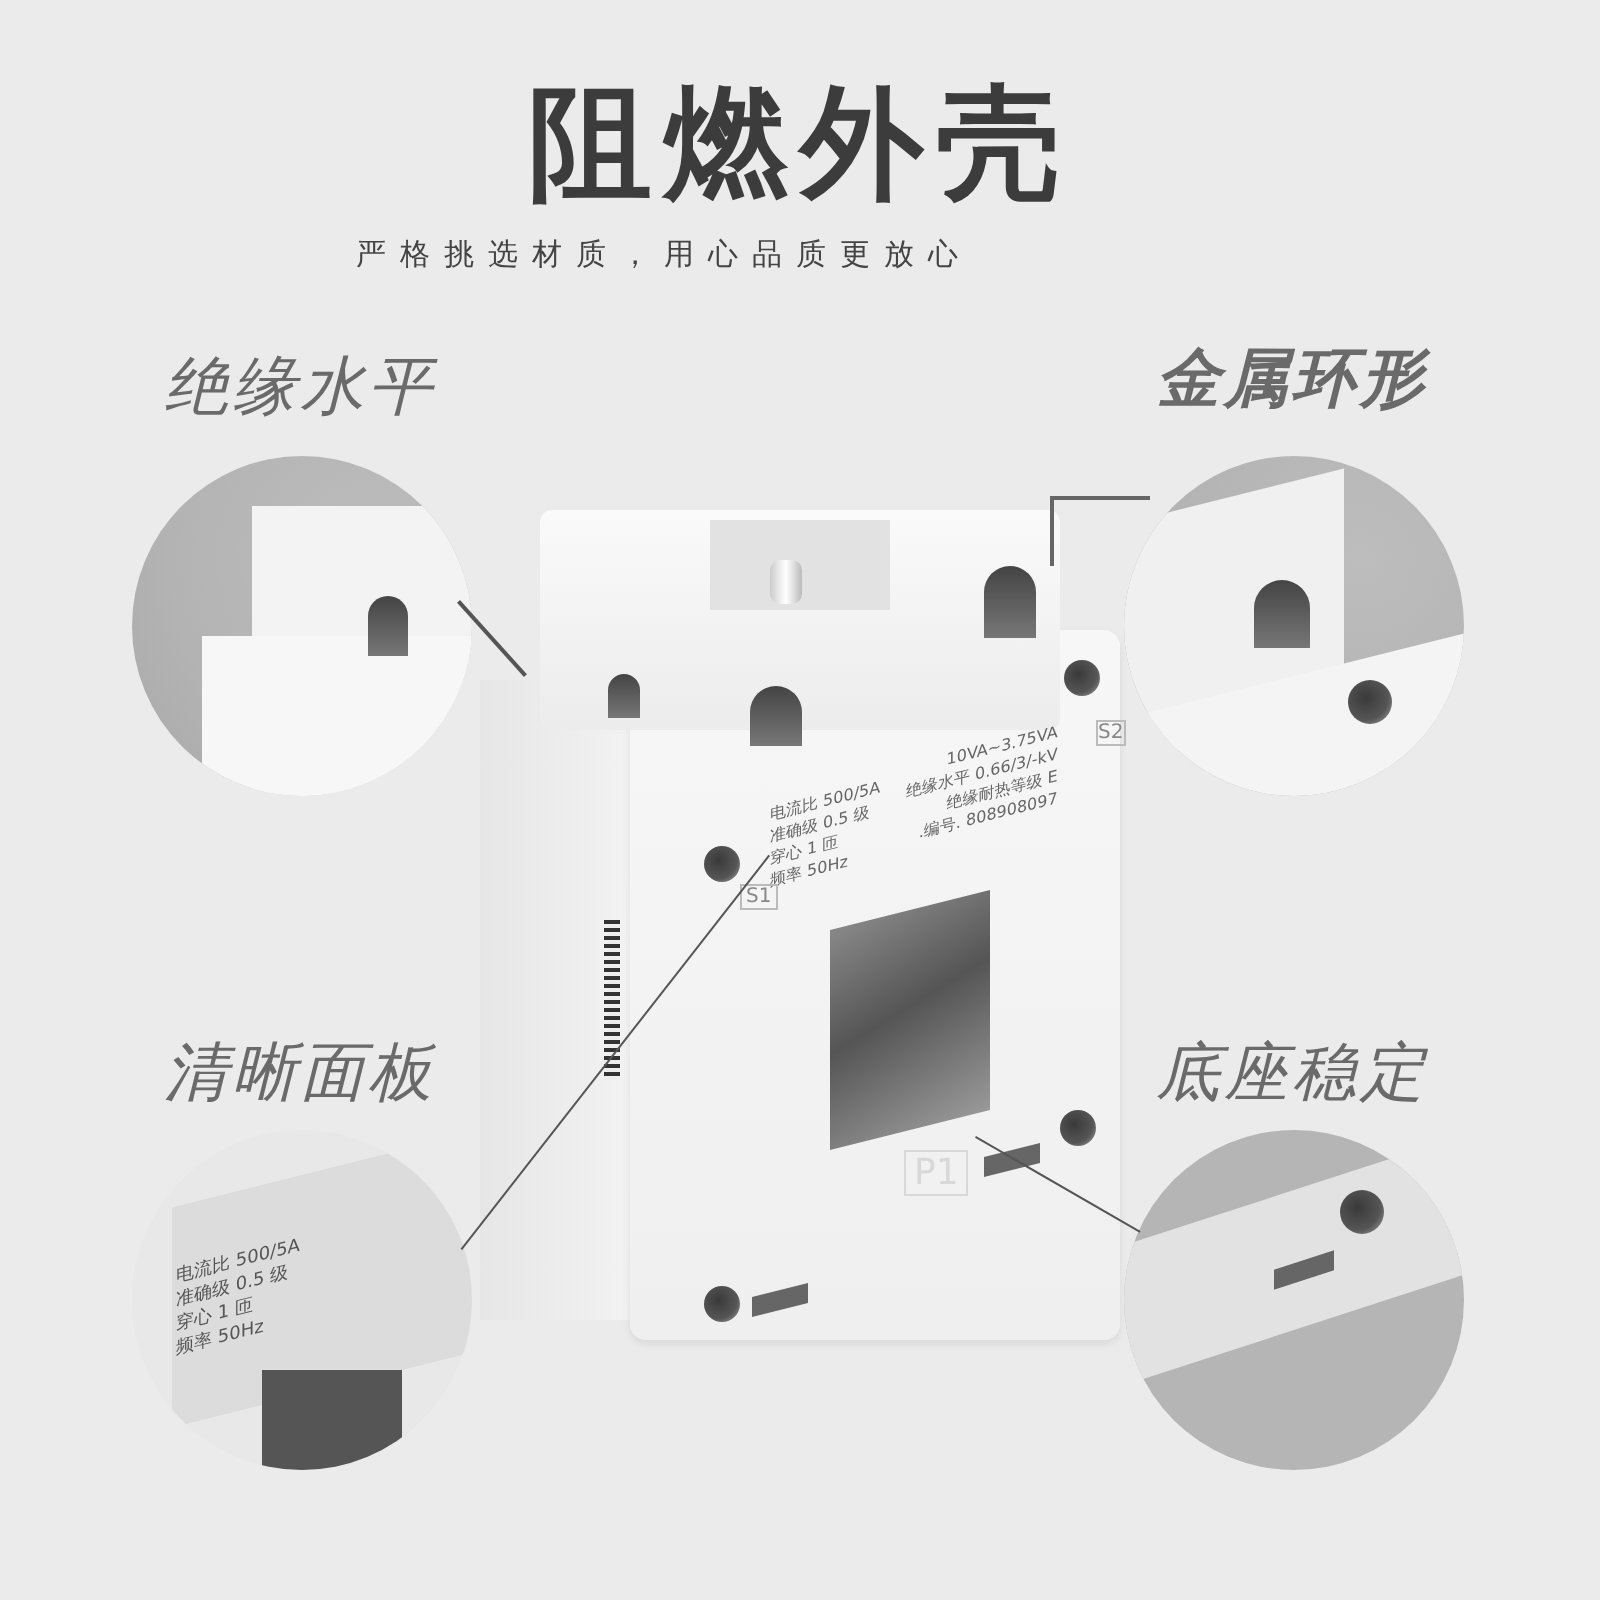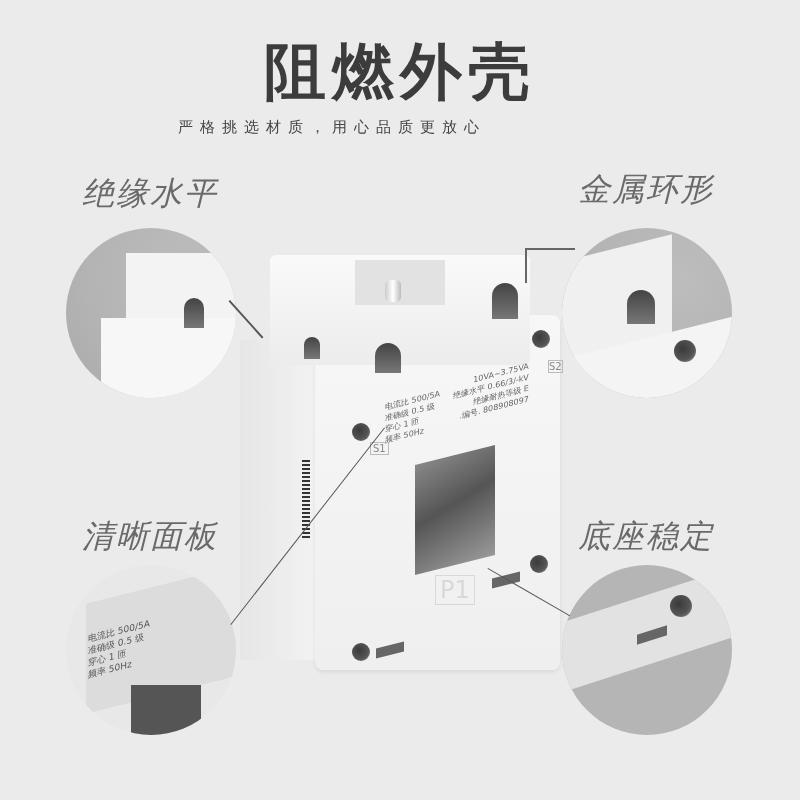--- a/index.html
+++ b/index.html
@@ -43,21 +43,21 @@
     white-space:nowrap;
   }
 </style>
 </head>
 <body>
 
 <div class="abs title">阻燃外壳</div>
 <div class="abs subtitle">严格挑选材质，用心品质更放心</div>
 
 <div class="abs feature-label" style="left:82px;top:172px;">绝缘水平</div>
-<div class="abs feature-label" style="left:578px;top:168px;">金属环形</div>
+<div class="abs feature-label" style="left:578px;top:168px;font-weight:bold;">金属环形</div>
 <div class="abs feature-label" style="left:82px;top:515px;font-style:italic;">清晰面板</div>
 <div class="abs feature-label" style="left:578px;top:515px;">底座稳定</div>
 
 <div class="abs" style="left:230px;top:220px;width:340px;height:470px;">
 
   <div class="abs" style="left:10px;top:120px;width:75px;height:320px;background:linear-gradient(90deg,#e6e6e6,#f2f2f2);"></div>
 
   <div class="abs" style="left:72px;top:240px;width:8px;height:80px;background:repeating-linear-gradient(180deg,#333 0 2px,#eee 2px 4px);"></div>
 
   <div class="abs dev-body" style="left:85px;top:95px;width:245px;height:355px;box-shadow:0 2px 4px rgba(0,0,0,0.08);"></div>
@@ -85,21 +85,21 @@
       <div>10VA~3.75VA</div>
       <div>绝缘水平 0.66/3/-kV</div>
       <div>绝缘耐热等级 E</div>
       <div>.编号. 808908097</div>
     </div>
   </div>
   <div class="abs" style="left:140px;top:222px;font-size:10px;color:#888;border:1px solid #bbb;padding:0 2px;">S1</div>
   <div class="abs" style="left:318px;top:140px;font-size:10px;color:#888;border:1px solid #bbb;padding:0 0;">S2</div>
 
   <div class="abs" style="left:185px;top:235px;width:80px;height:110px;background:linear-gradient(160deg,#888 0%,#555 45%,#999 100%);transform:skewY(-14deg);"></div>
-  <div class="abs" style="left:205px;top:355px;font-size:24px;color:#d8d8d8;border:1px solid #d8d8d8;padding:0 4px;">P1</div>
+  <div class="abs" style="left:222px;top:355px;font-size:18px;color:#d8d8d8;border:1px solid #d8d8d8;padding:0 4px;">P1</div>
 
   <div class="abs" style="left:146px;top:425px;width:28px;height:10px;background:#666;transform:skewY(-14deg);"></div>
   <div class="abs" style="left:262px;top:355px;width:28px;height:10px;background:#666;transform:skewY(-14deg);"></div>
 </div>
 
 <div class="abs circle" style="left:66px;top:228px;width:170px;height:170px;">
   <div class="abs" style="left:60px;top:25px;width:110px;height:150px;background:#f3f3f3;"></div>
   <div class="abs" style="left:35px;top:90px;width:140px;height:90px;background:#f7f7f7;"></div>
   <div class="abs slot" style="left:118px;top:70px;width:20px;height:30px;border-radius:10px 10px 0 0;"></div>
 </div>

